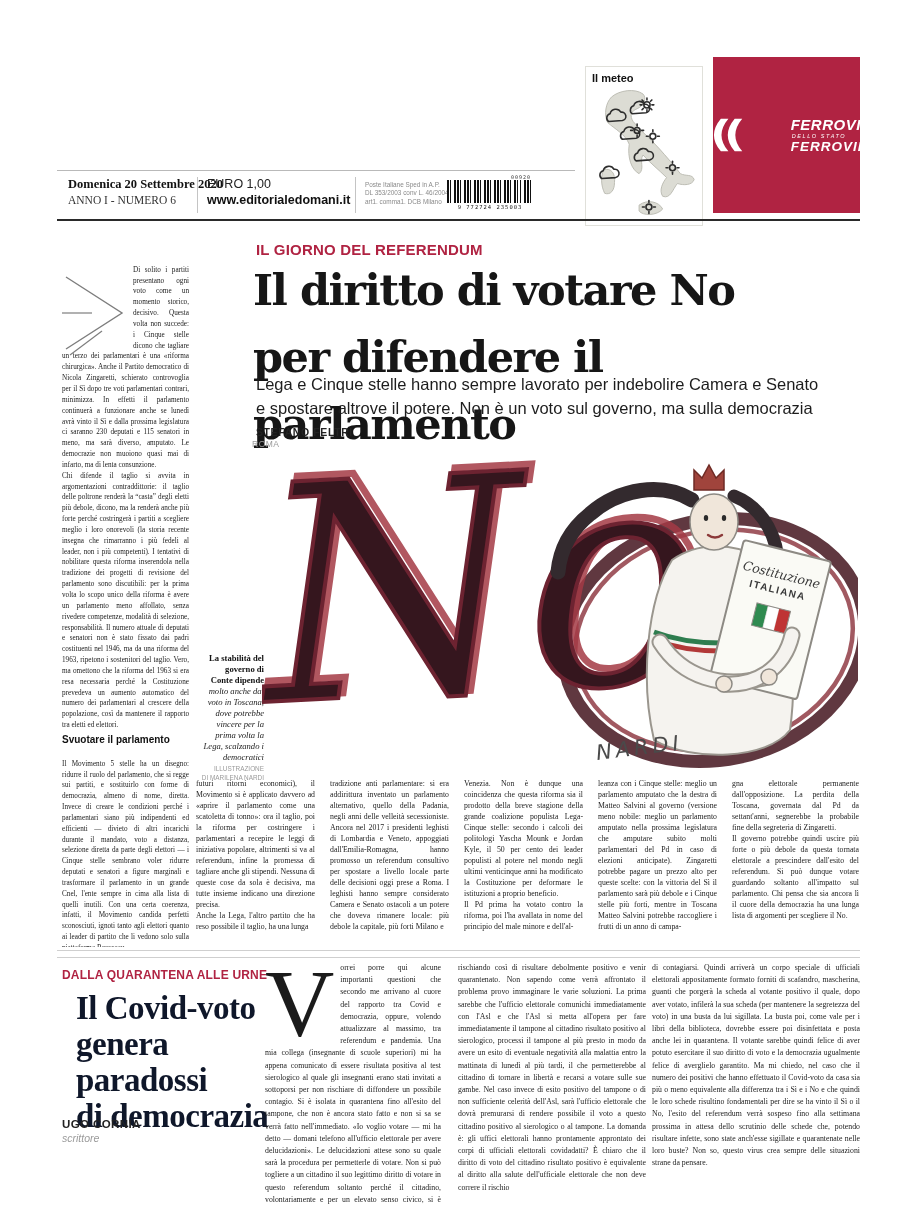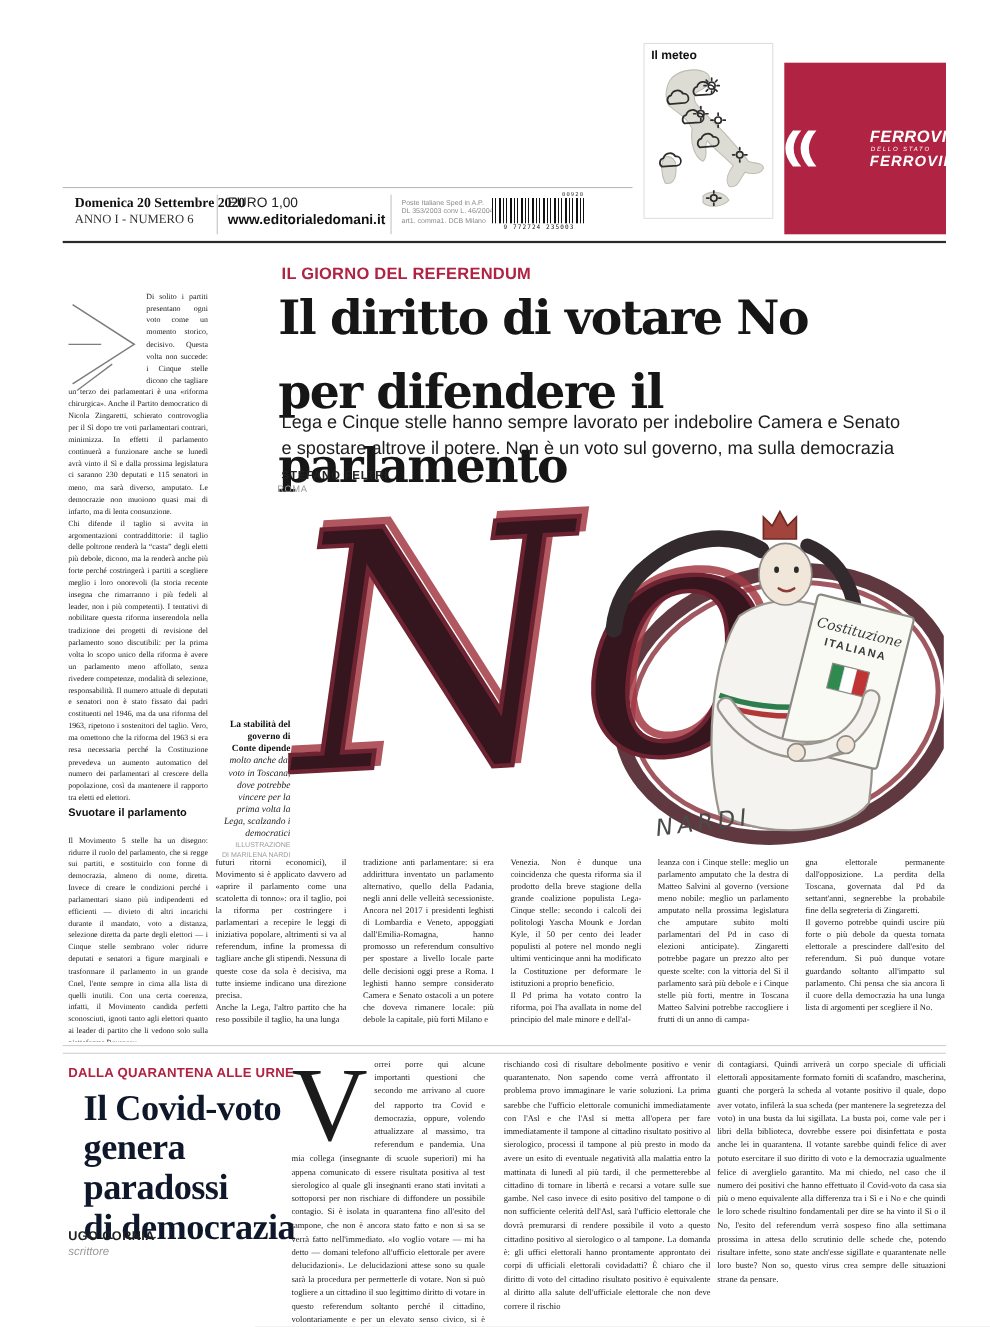--- a/index.html
+++ b/index.html
@@ -8,21 +8,21 @@
          font-family:"Liberation Serif", serif; color:#1c1c1c; overflow:hidden; }
 
   
   .logo{ position:absolute; left:55px; top:42px; height:122px; font-family:"DejaVu Serif", serif;
          font-weight:bold; font-size:134px; line-height:118px; letter-spacing:-0.06em; color:#151515; }
   .dot{ position:absolute; background:#b02342; }
   .dot-a{ left:351px; top:30px; width:22px; height:11px; border-radius:22px 22px 0 0; }
   .dot-n{ left:432px; top:26px; width:27px; height:14px; border-radius:27px 27px 0 0; }
   .dot-i{ left:496px; top:9px;  width:30px; height:30px; border-radius:50%; }
 
-  .meteo{ position:absolute; left:585px; top:39px; width:118px; height:160px;
+  .meteo{ position:absolute; left:585px; top:66px; width:118px; height:160px;
           border:1px solid #e0e0da; background:#fff; }
   .meteo-label{ font-family:"Liberation Sans", sans-serif; font-weight:bold; font-size:11px;
                 padding:5px 0 0 6px; color:#111; }
   .meteo svg{ display:block; margin-top:1px; }
   .map-land{ fill:#dcdcd4; stroke:#bdbdb4; stroke-width:1; }
   .wicon{ stroke:#2d2d2d; fill:none; stroke-width:1.6; stroke-linecap:round; stroke-linejoin:round; }
 
   .ad{ position:absolute; left:713px; top:57px; width:147px; height:156px; background:#b02342;
        display:flex; align-items:center; justify-content:center; }
   .ad-inner{ display:flex; align-items:center; gap:5px; }

